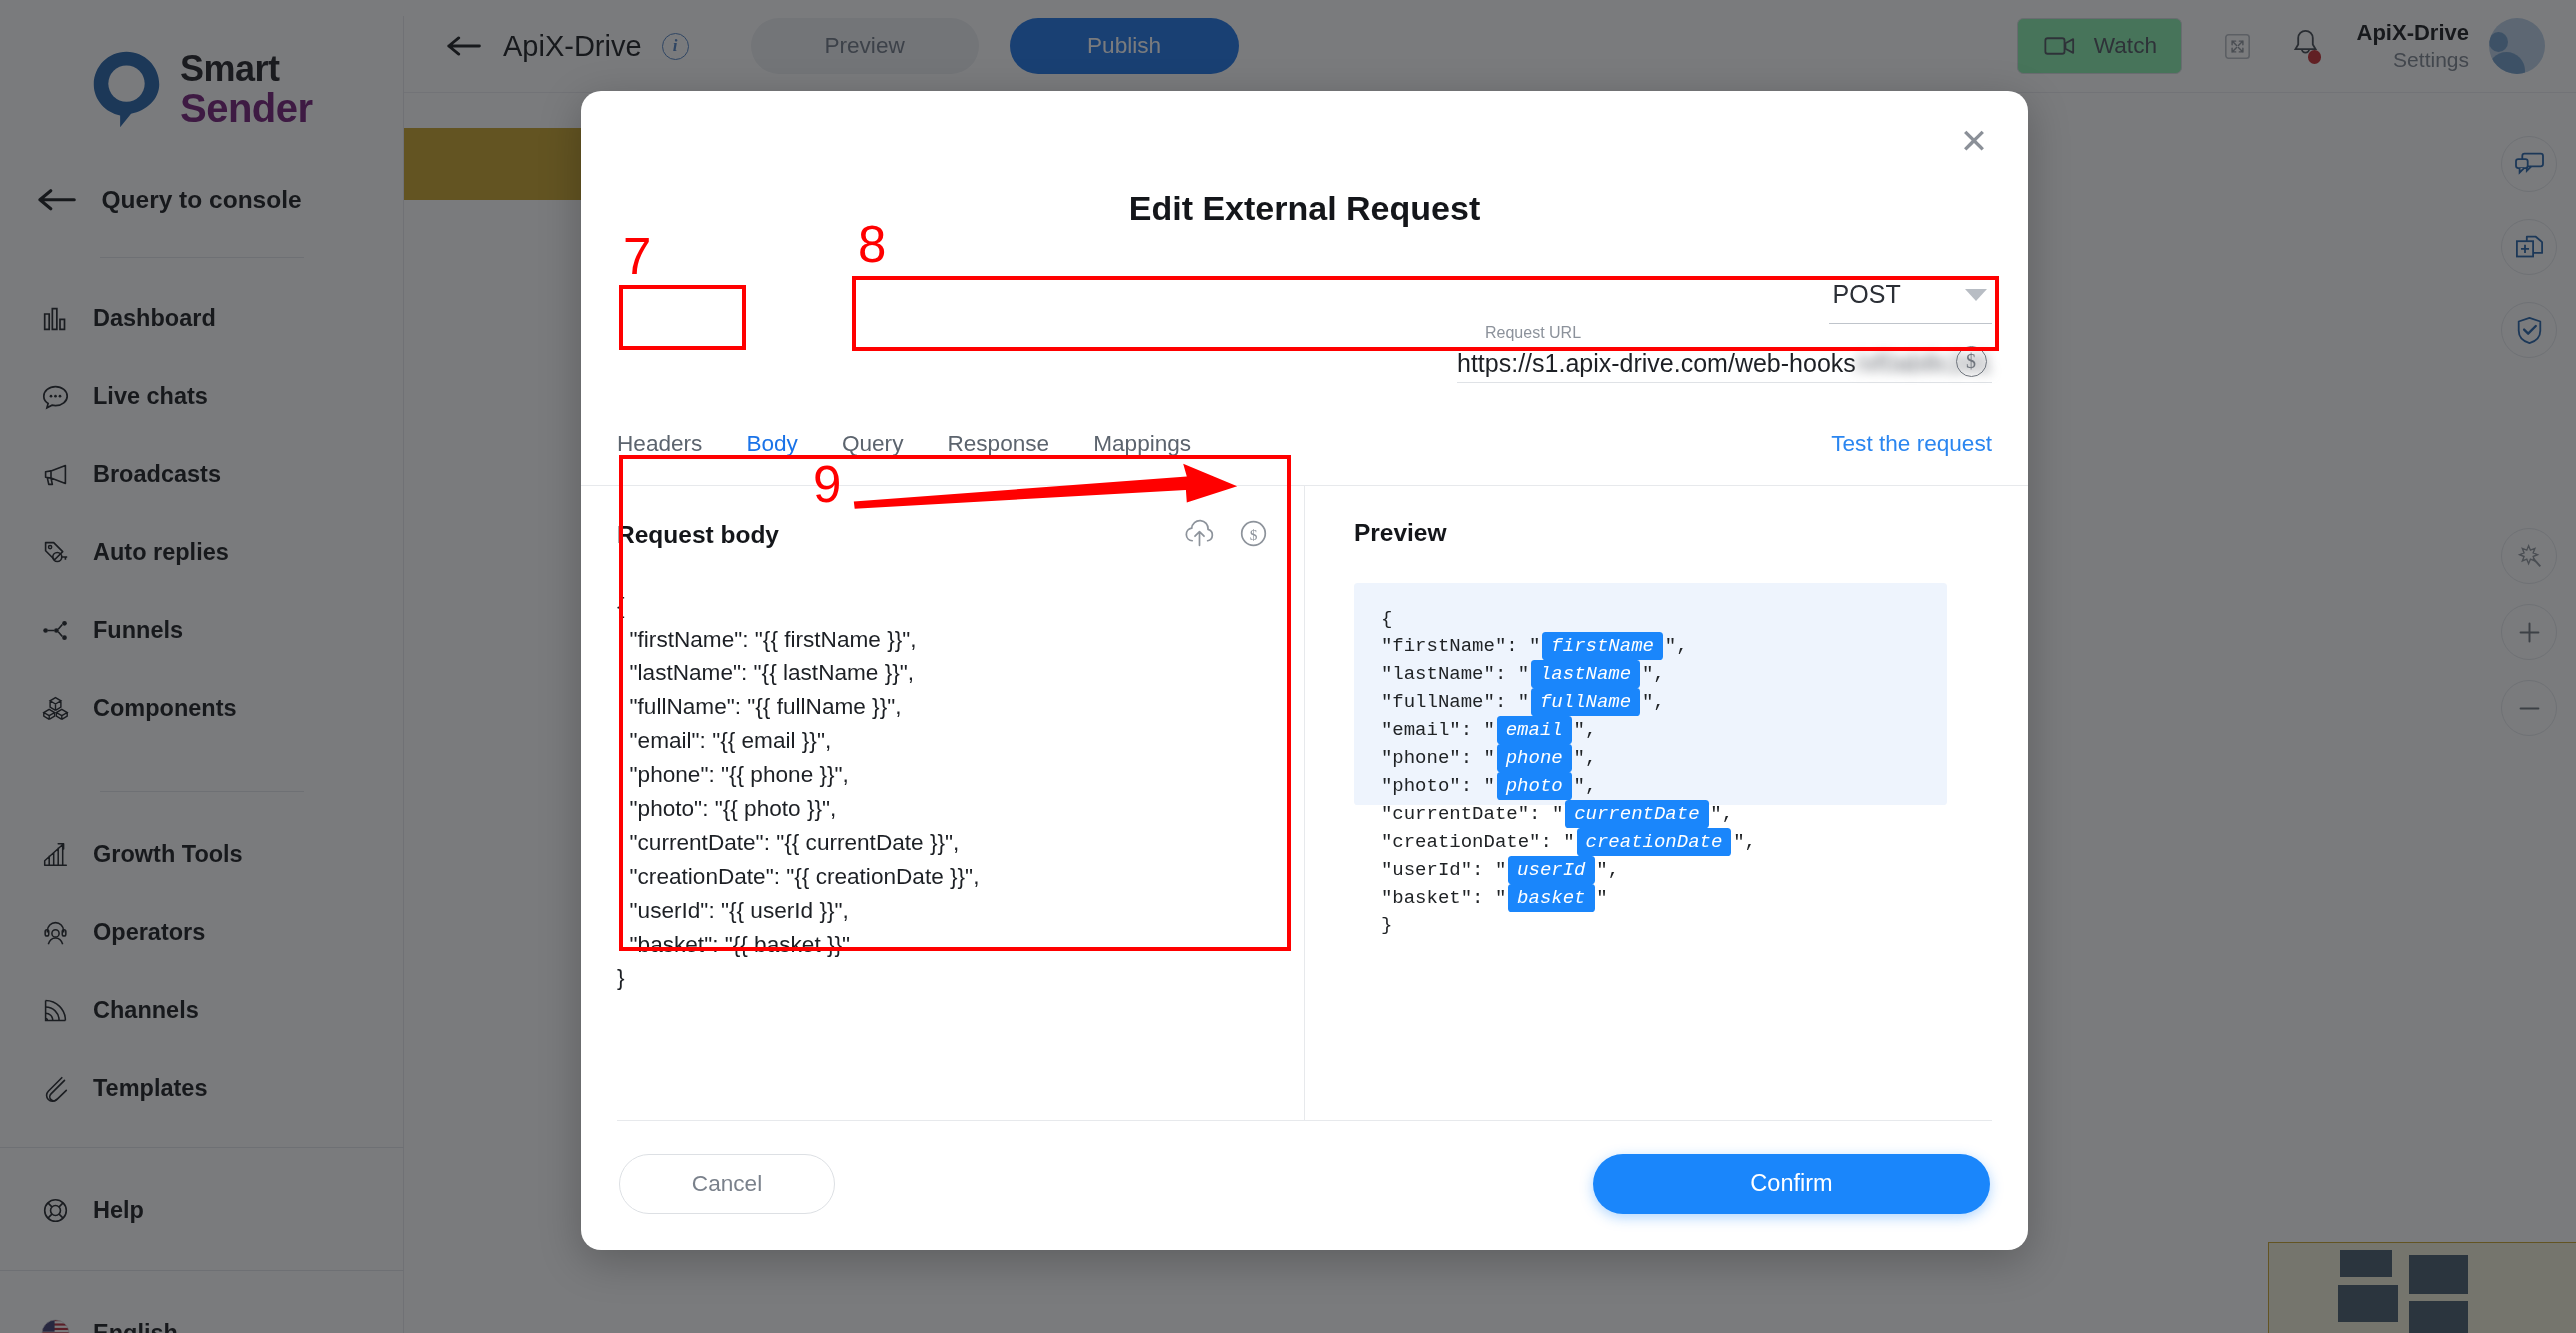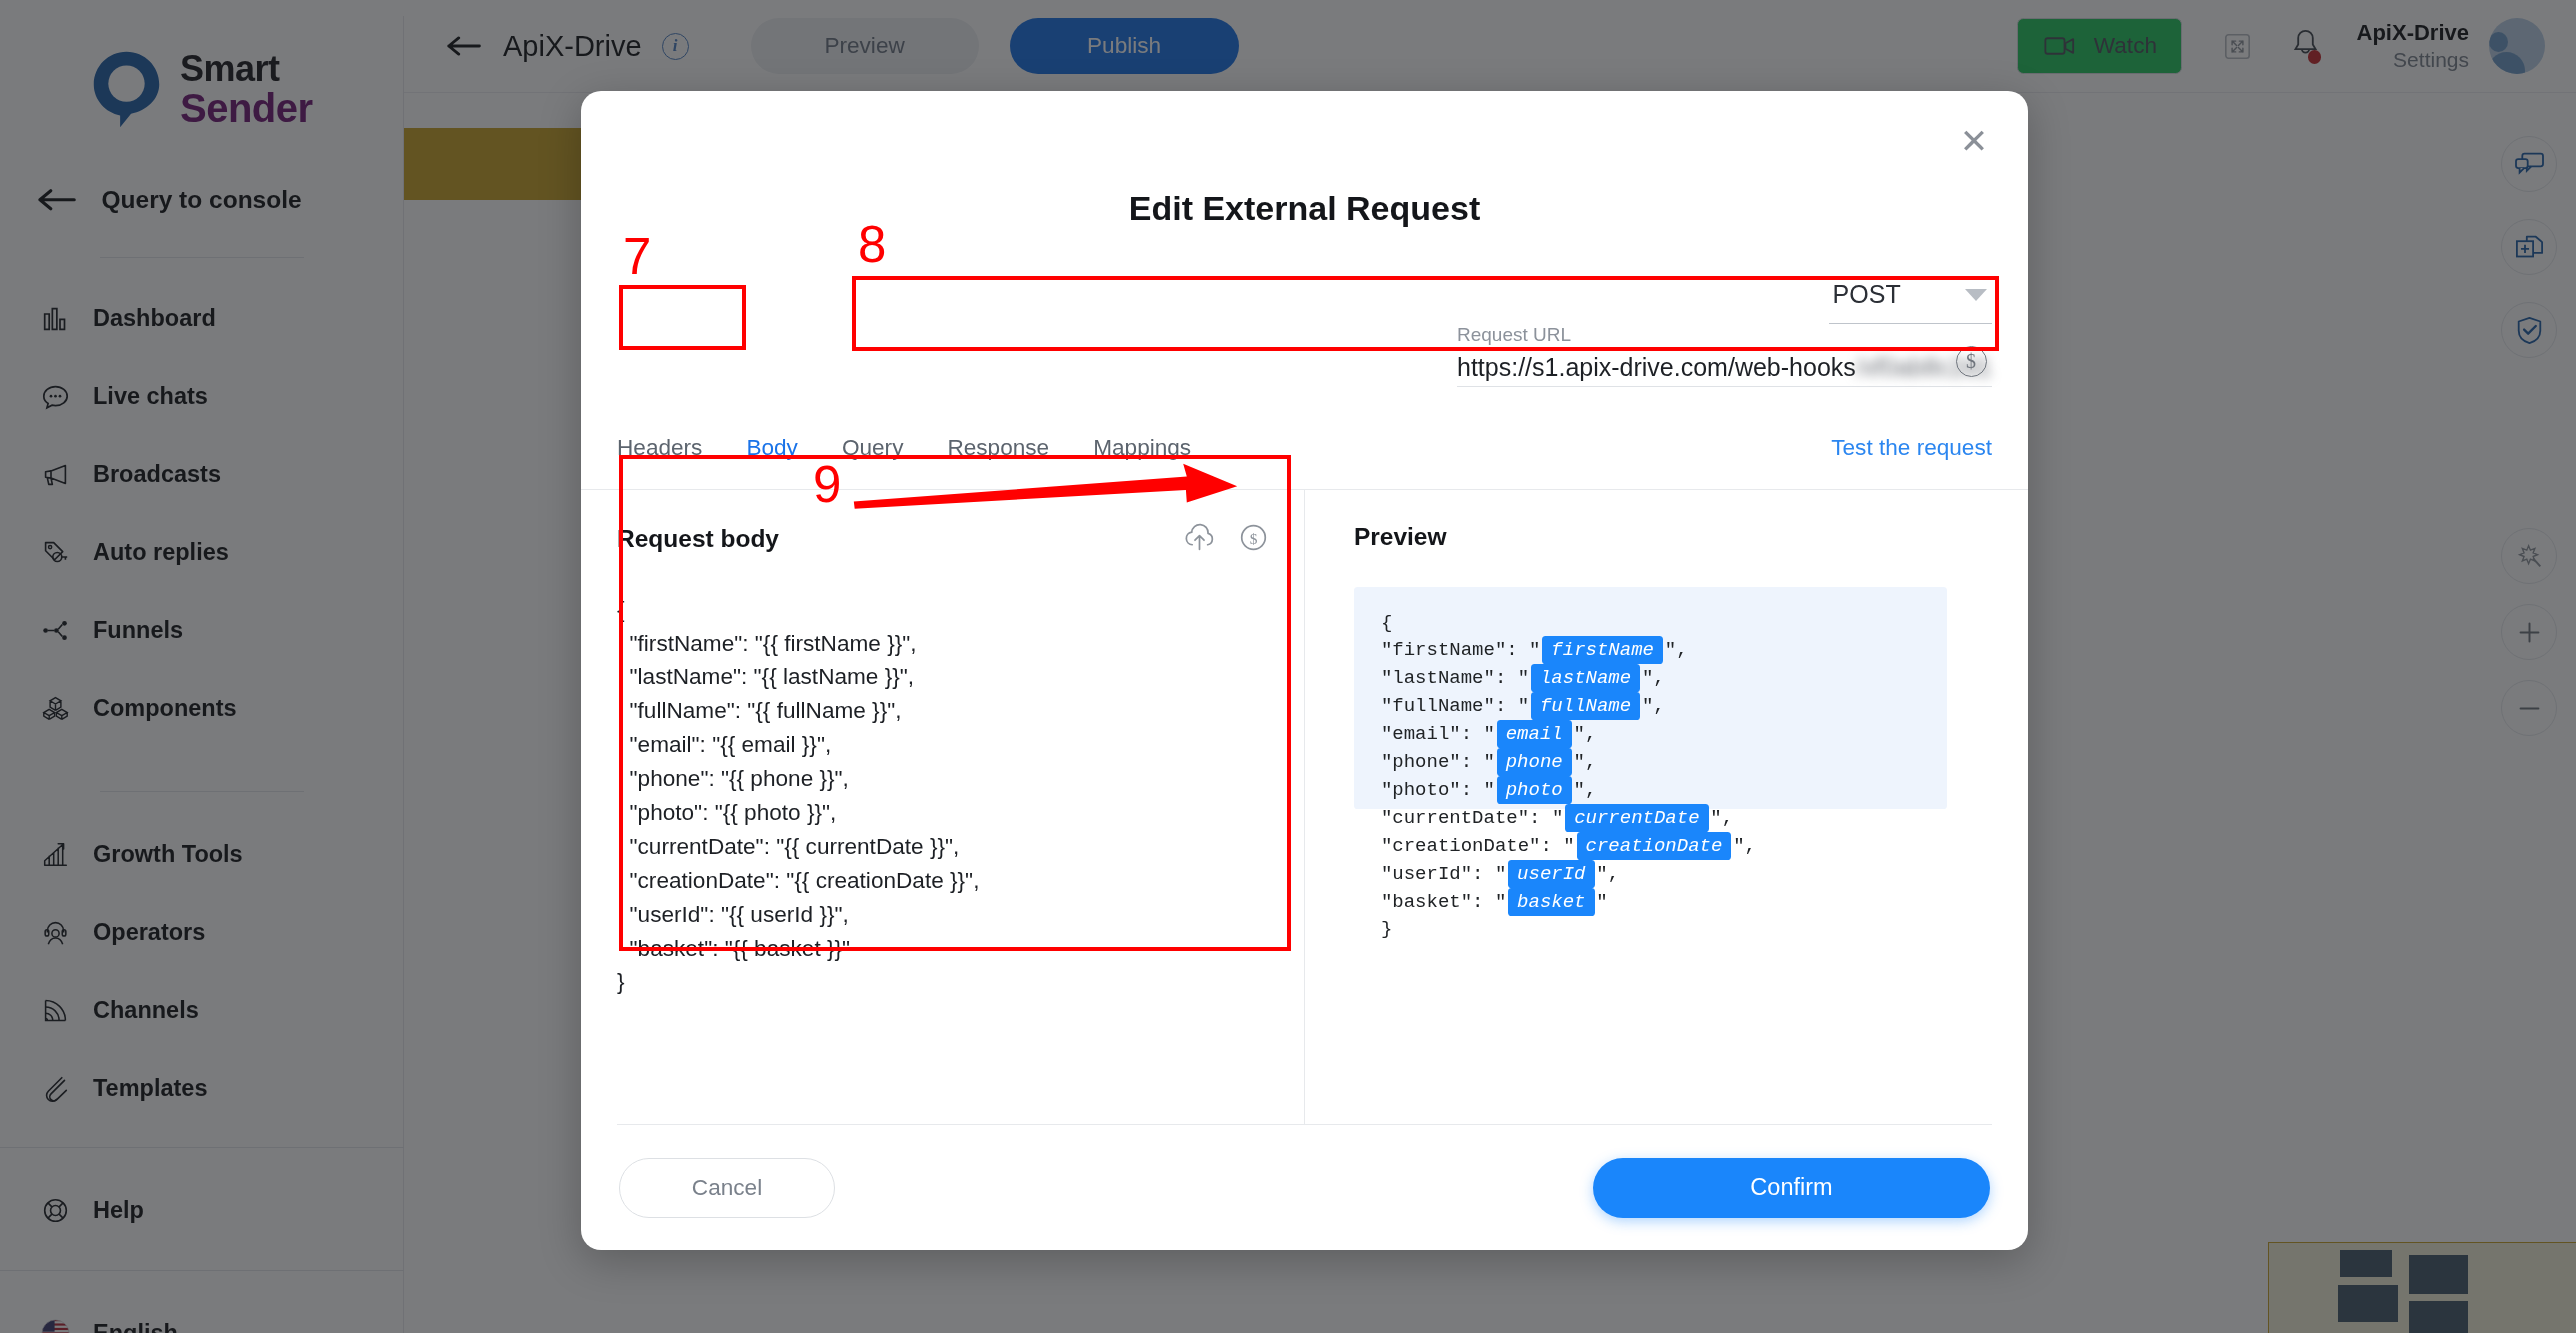--- a/index.html
+++ b/index.html
@@ -60,21 +60,21 @@
   }
   .btn-publish {
     margin-left: 31px; width: 229px; height: 56px; border-radius: 28px;
     background: #1a73e8; color: #ffffff; font-size: 22.6px; border: none;
     display:flex; align-items:center; justify-content:center; font-family: inherit;
   }
   .tb-right { margin-left: auto; display: flex; align-items: center; gap: 0; padding-right: 31px; }
   .btn-watch {
     display:flex; align-items:center; gap: 16.3px;
     border: 0.9px solid #d7dbe0; border-radius: 6.3px; height: 56px; padding: 0 23.5px;
-    color: #4b525c; font-size: 22.6px; background:#22c55e;justify-content:center;
+    color: #4b525c; font-size: 22.6px; background:#86efac;justify-content:center;
   }
   .icon-box { width: 36px; height: 36px; display:flex; align-items:center; justify-content:center; }
   .tb-icon-gap { margin-left: 38px; }
   .bell-wrap { position: relative; margin-left: 34px; }
   .bell-dot { position:absolute; right:-0.9px; bottom:0px; width:13.6px; height:13.6px; border-radius:50%; background:#c3272b; }
   .acct { margin-left: 36px; text-align: right; line-height: 1.22; }
   .acct .n { font-size: 22px; color: #14161a; font-weight: 700; }
   .acct .s { font-size: 21px; color: #7b838e; }
   .avatar {
     margin-left: 20px; width: 56px; height: 56px; border-radius: 50%;
@@ -130,21 +130,21 @@
     padding: 0 5.4px 0 3.6px;
   }
   .method-sel .val { font-size: 25px; color: #2b2f36; }
   .chev { width: 0; height: 0; border-left: 11.8px solid transparent; border-right: 11.8px solid transparent; border-top: 12.7px solid #b8bdc4; }
 
   .url-field {
     position: relative; flex: 1; margin-left: 42px; height: 82px;
     border-bottom: 1.8px solid #dfe2e6; display:flex; flex-direction: column; justify-content: flex-end;
     padding-bottom: 3.6px;
   }
-  .url-label { font-size: 19px; color: #8c929b; margin-bottom: 7.2px; }
+  .url-label { font-size: 16px; color: #8c929b; margin-bottom: 7.2px; margin-left: 28px; }
   .url-value { font-size: 25px; color: #1d2025; white-space: nowrap; }
   .url-blur { display:inline-block; color:#6b6f76; filter: blur(5.4px); vertical-align: baseline; }
   .dollar-ic {
     position: absolute; right: 5.4px; top: 22px; width: 31px; height: 31px;
     border: 1.8px solid #6f757d; border-radius: 50%;
     display:flex; align-items:center; justify-content:center; font-size: 20px; color:#6f757d;
     font-family: "Liberation Serif", serif;
   }
 
   

